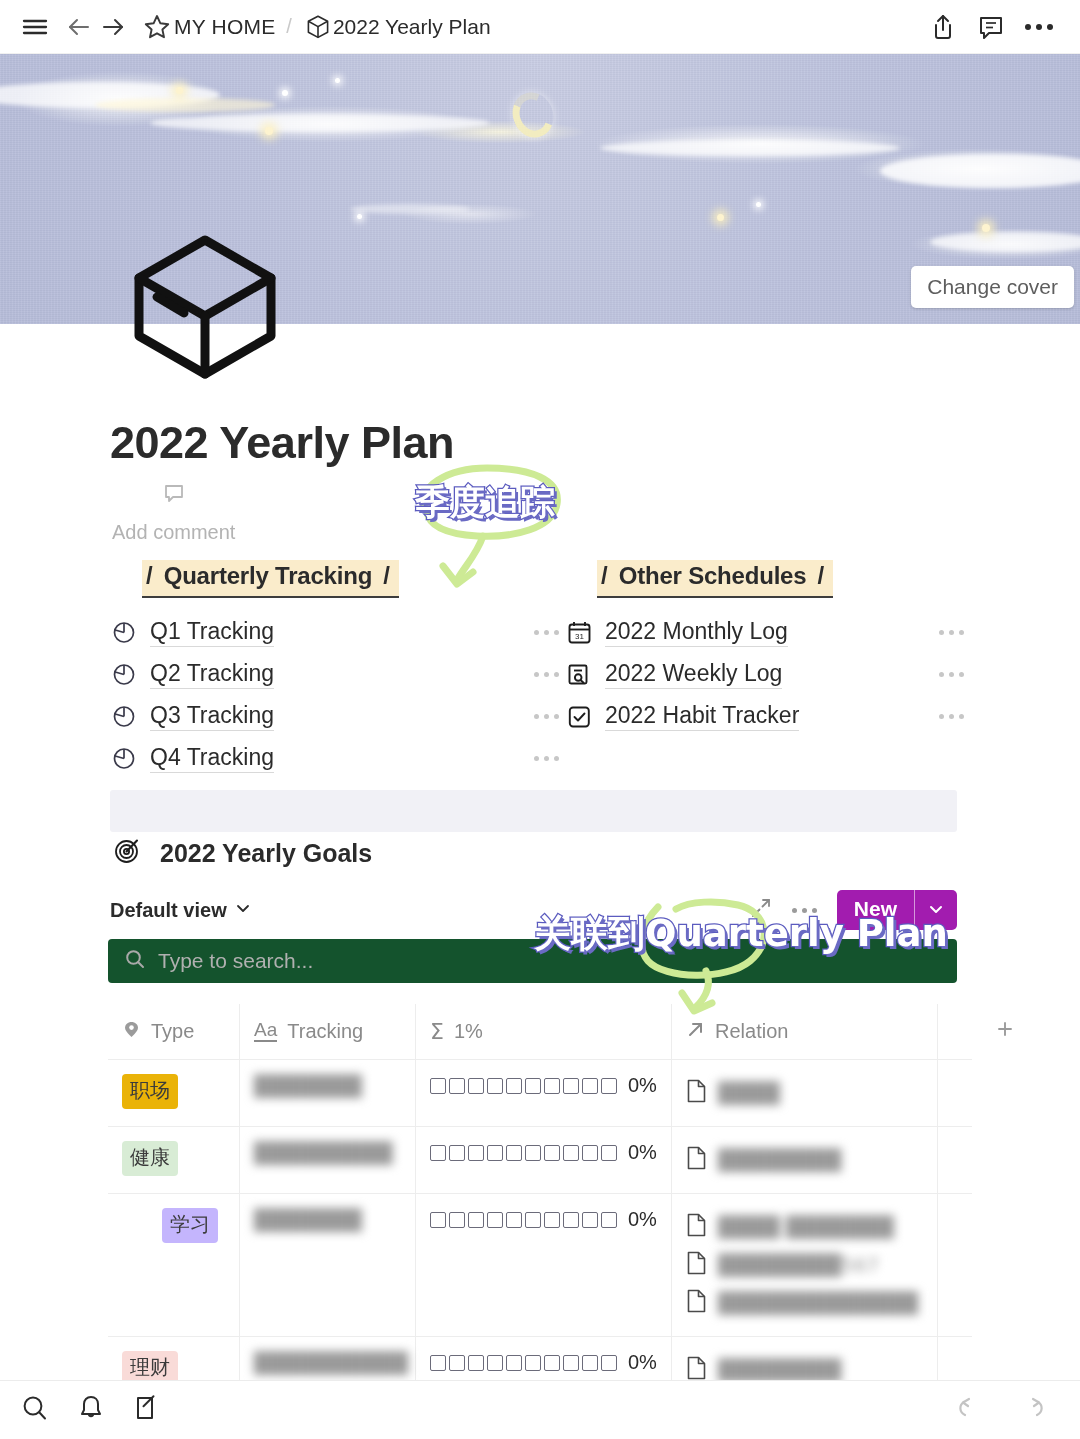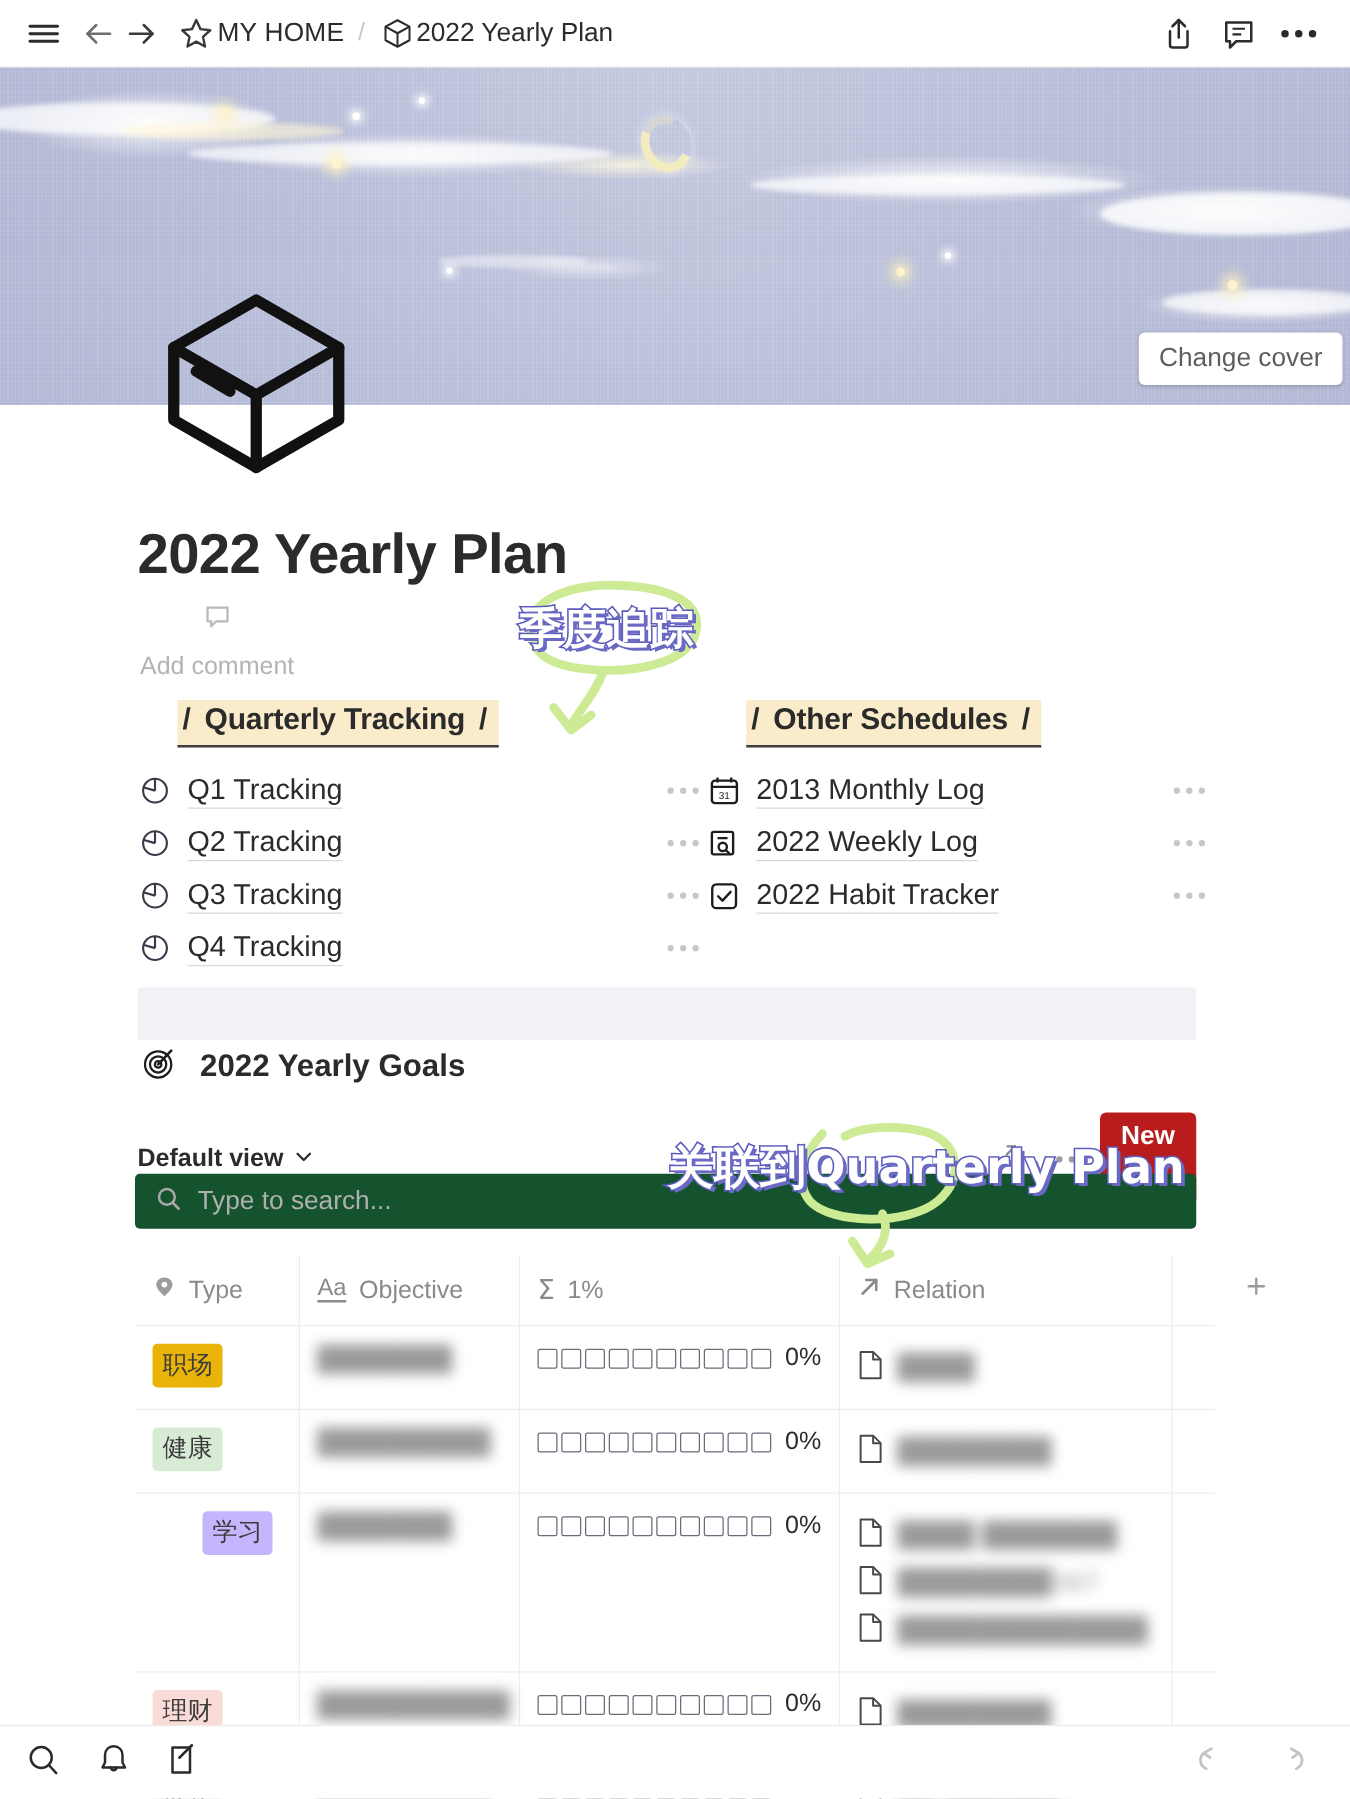--- a/index.html
+++ b/index.html
@@ -106,21 +106,21 @@
   }
 
   
   .db-title { position:absolute; left:112px; top:512px; display:flex; align-items:center; gap:18px; }
   .db-title .t { font-size:25px; font-weight:bold; color:#2b2b2b; }
   .view-row { position:absolute; left:110px; top:566px; width:847px; display:flex; align-items:center; }
   .view-name { font-size:20px; font-weight:bold; color:#2b2b2b; }
   .view-row .right { margin-left:auto; display:flex; align-items:center; gap:20px; }
   .dots-g { display:flex; gap:5px; }
   .dots-g i { width:5px; height:5px; border-radius:50%; background:#9b9b9b; display:block; }
-  .new-btn { display:flex; align-items:stretch; border-radius:5px; overflow:hidden; background:#b91c1c;flex-direction:column; }
+  .new-btn { display:flex; align-items:stretch; border-radius:5px; overflow:hidden; background:#a21caf; }
   .new-btn .lab { padding:7px 17px 9px; color:#fff; font-size:21px; font-weight:bold; }
   .new-btn .sep { width:1px; background:rgba(255,255,255,.55); }
   .new-btn .cv { padding:7px 12px 9px; display:flex; align-items:center; }
 
   .searchbar {
     position:absolute; left:108px; top:615px; width:849px; height:44px;
     background:#14532d; border-radius:4px; display:flex; align-items:center; padding:0 16px; gap:12px;
   }
   .searchbar .ph { font-size:21px; color:#b0b0b0; }
 
@@ -373,21 +373,21 @@
             <svg width="27" height="27" viewBox="0 0 27 27">
                 <g fill="none" stroke="#1d1d1d" stroke-width="1.9" stroke-linejoin="round">
             <rect x="3.5" y="5.5" width="20" height="18" rx="2.5"></rect>
                   <line x1="3.5" y1="10.5" x2="23.5" y2="10.5"></line>
             <line x1="8" y1="3" x2="8" y2="7"></line>
                   <line x1="19" y1="3" x2="19" y2="7"></line>
                 </g>
             <text x="13.5" y="20" font-size="8" text-anchor="middle" fill="#1d1d1d" font-family="Liberation Sans, sans-serif">31</text>
               </svg>
           </span>
-          <span class="lbl">2013 Monthly Log</span>
+          <span class="lbl">2022 Monthly Log</span>
           <span class="rdots">
               <i></i>
               <i></i>
               <i></i>
             </span>
         </div>
 
         <div class="row-link">
           <span class="ic">
             <svg width="27" height="27" viewBox="0 0 27 27">
@@ -496,21 +496,21 @@
           <span>
             <svg width="19" height="19" viewBox="0 0 19 19">
                 <path d="M9.5 2 C5.9 2 3 4.6 3 7.8 C3 11.5 9.5 17 9.5 17 C9.5 17 16 11.5 16 7.8 C16 4.6 13.1 2 9.5 2 Z" fill="#9b9b9b"></path>
                 <circle cx="9.5" cy="7.6" r="2.3" fill="#ffffff"></circle>
               </svg>
           </span>
           <span>Type</span>
         </div>
         <div class="th c2">
           <span style="font-size:19px;color:#8a8a8a;border-bottom:2px solid #8a8a8a;line-height:.95;">Aa</span>
-          <span>Objective</span>
+          <span>Tracking</span>
         </div>
         <div class="th c3">
           <span style="font-size:22px;color:#8a8a8a;font-family:'DejaVu Sans',sans-serif;">Σ</span>
           <span>1%</span>
         </div>
         <div class="th c4">
           <span>
             <svg width="19" height="19" viewBox="0 0 19 19">
                 <g fill="none" stroke="#8a8a8a" stroke-width="2" stroke-linecap="round" stroke-linejoin="round">
             <line x1="4" y1="15" x2="15" y2="4"></line>

